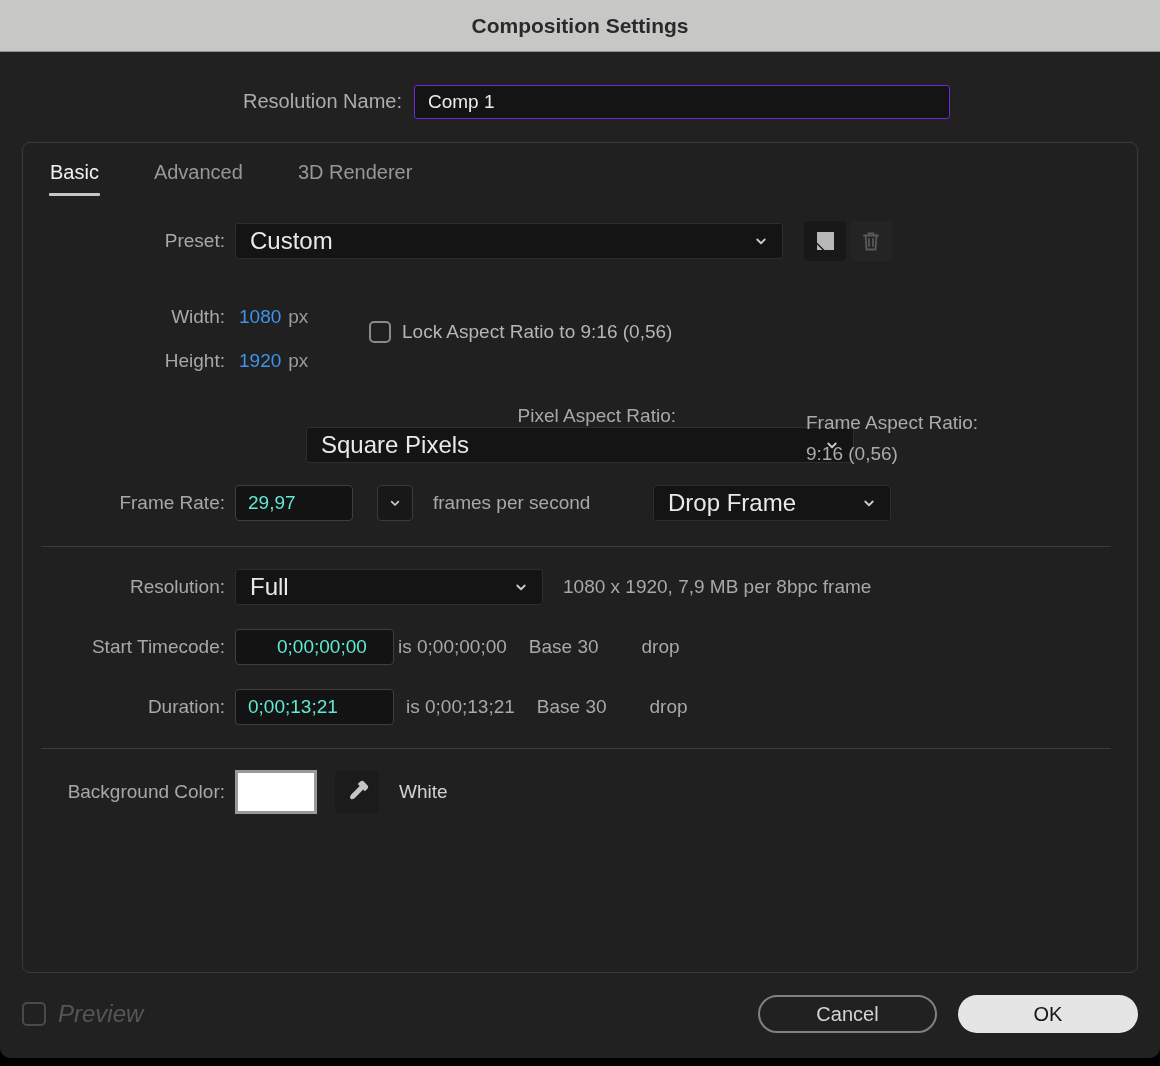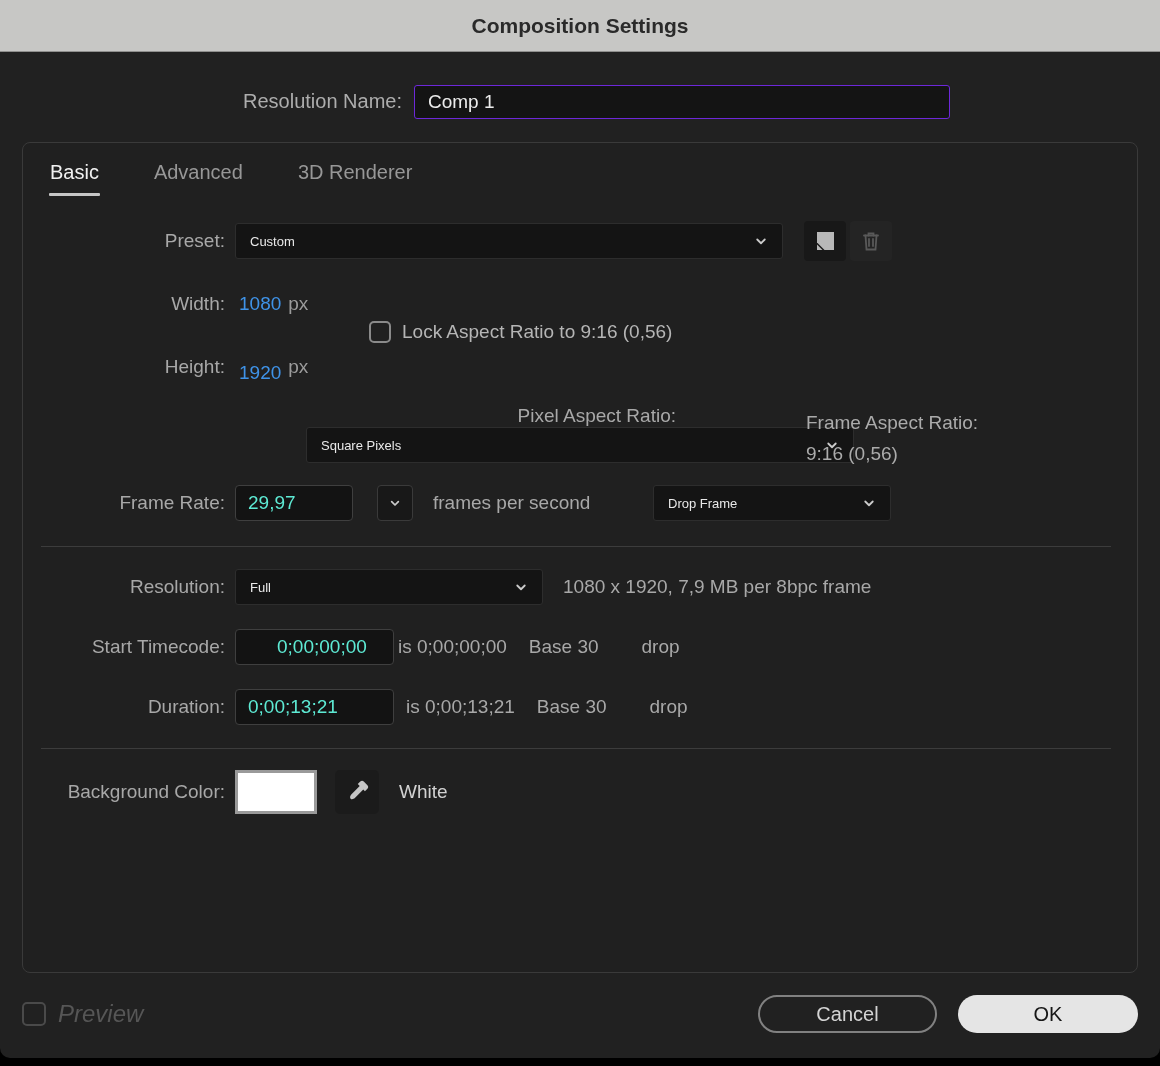--- a/index.html
+++ b/index.html
@@ -35,21 +35,21 @@
 
   
   .row { position:absolute; left:0; right:0; display:flex; align-items:center; }
   .row-label { width:202px; text-align:right; margin-right:10px;
                font-size:19px; color:#a8a8a8; flex:none; }
   .dim-text { font-size:19px; color:#a8a8a8; }
   .val-text { font-size:19px; color:#e8e8e8; }
 
   .select { height:36px; background:#141414; border:1px solid #2d2d2d; border-radius:3px;
             display:flex; align-items:center; padding:0 12px 0 14px;
-            color:#e9e9e9; font-size:13px; }
+            color:#e9e9e9; font-size:24px; }
   .select .chev { margin-left:auto; flex:none; }
 
   .tfield { height:36px; background:#131313; border:1px solid #3f3f3f; border-radius:4px;
             color:#5eead4; font-size:19px; padding:0 12px;
             font-family:"Liberation Sans", sans-serif; outline:none; }
 
   .divider { position:absolute; left:18px; right:26px; height:1px; background:#3c3c3c; }
 
   
   .icon-btn { width:42px; height:40px; border-radius:4px; display:flex;
@@ -135,34 +135,34 @@
             <path d="M5 6.5 H19"></path>
             <path d="M9.5 6.5 V4.5 H14.5 V6.5"></path>
             <path d="M6.5 6.5 L7.5 20.5 H16.5 L17.5 6.5"></path>
             <path d="M10 10 V17"></path>
               <path d="M14 10 V17"></path>
           </g>
         </svg>
       </div>
     </div>
 
-    <div class="row" style="top:150px;">
+    <div class="row" style="top:163px;">
       <div class="row-label">Width:</div>
       <span class="px-val" style="margin-left:4px;">1080</span>
       <span class="px-unit">px</span>
     </div>
 
     <div class="lock-row" style="left:346px; top:178px;">
       <div class="checkbox"></div>
       <div class="lock-label">Lock Aspect Ratio to 9:16 (0,56)</div>
     </div>
 
     <div class="row" style="top:207px;">
       <div class="row-label">Height:</div>
-      <span class="px-val" style="margin-left:4px;margin-top:12px;">1920</span>
+      <span class="px-val" style="margin-left:4px;">1920</span>
       <span class="px-unit">px</span>
     </div>
 
     <div class="row" style="top:262px;flex-direction:column;">
       <div class="row-label">Pixel Aspect Ratio:</div>
       <div class="select" style="width:548px;">
         <span>Square Pixels</span>
         <svg class="chev" width="18" height="18" viewBox="0 0 24 24">
           <polyline points="7,10 12,15 17,10" fill="none" stroke="#cbcbcb" stroke-width="2.4" stroke-linecap="round" stroke-linejoin="round"></polyline>
         </svg>

